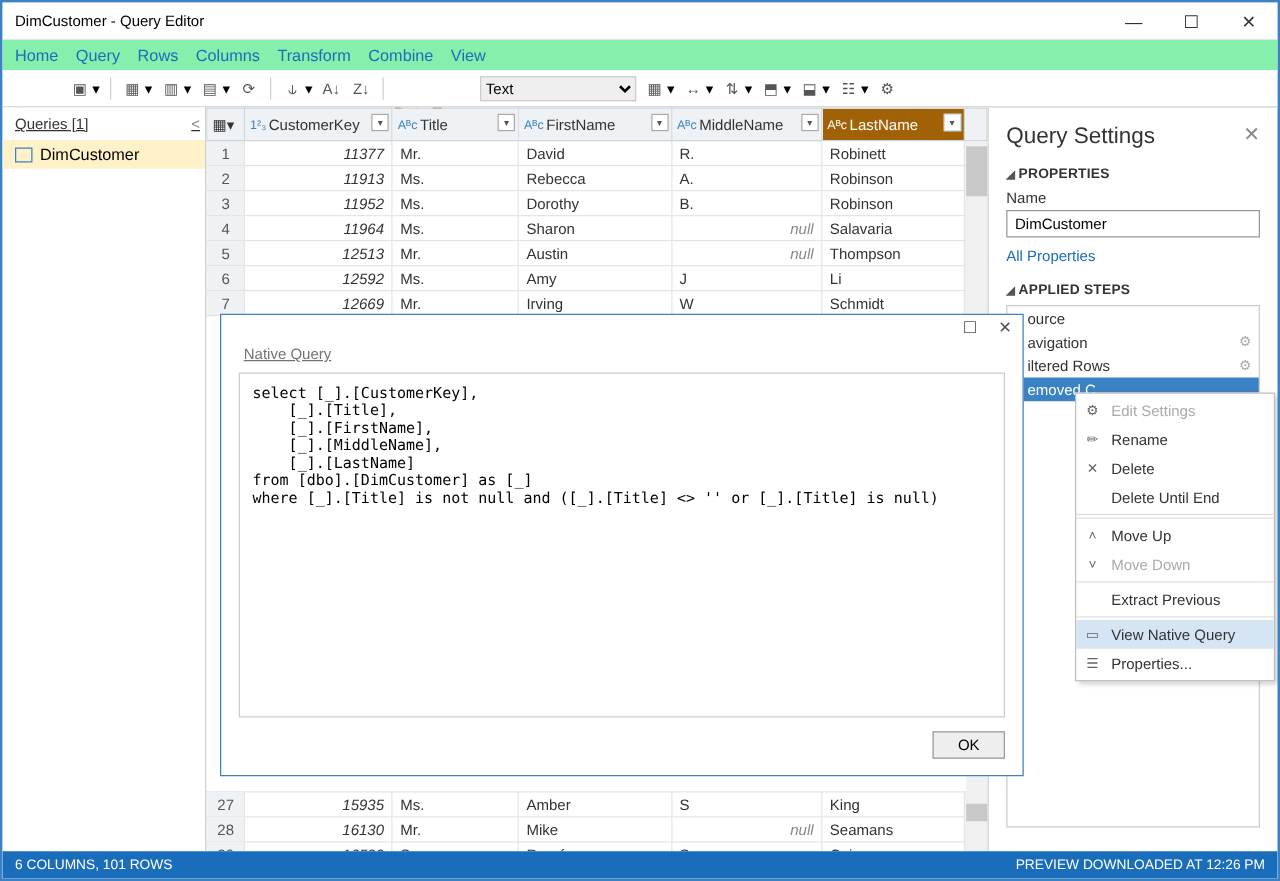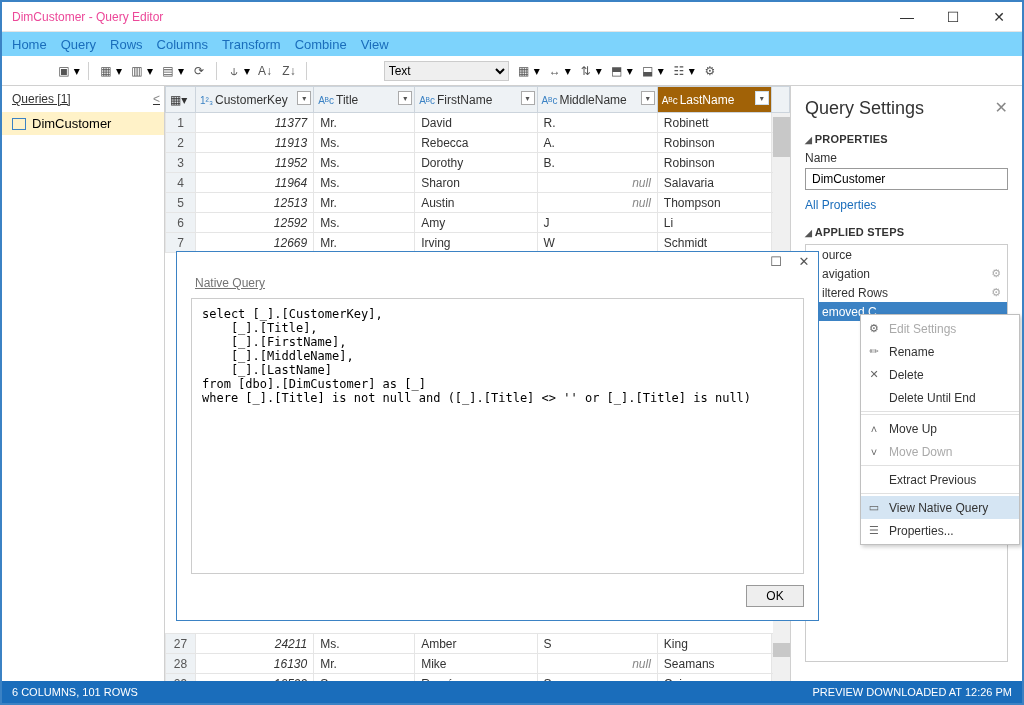--- a/index.html
+++ b/index.html
@@ -1,23 +1,23 @@
 <!DOCTYPE html>
 <html><head>
   <meta charset="utf-8">
   <style>
     * { box-sizing: border-box; margin: 0; padding: 0; }
     body { font-family: "Segoe UI", Arial, sans-serif; font-size: 12px; background: #fff; width: 1024px; height: 705px; overflow: hidden; position: relative; border: 2px solid #3b82c4; }
     
     .titlebar { height: 30px; display: flex; align-items: center; padding: 0 0 0 10px; background: #fff; border-bottom: 1px solid #e5e5e5; }
-    .titlebar-text { font-size: 12px; color: #ec4899; flex: 1; }
+    .titlebar-text { font-size: 12px; color: #000000; flex: 1; }
     .win-controls { display: flex; }
     .win-btn { width: 46px; height: 30px; display: flex; align-items: center; justify-content: center; color: #333; font-size: 14px; }
     
-    .menubar { height: 24px; display: flex; align-items: center; padding-left: 10px; gap: 14px; background: #7dd3fc; }
+    .menubar { height: 24px; display: flex; align-items: center; padding-left: 10px; gap: 14px; background: #86efac; }
     .menu-item { font-size: 13px; color: #1a6dbb; cursor: pointer; }
     
     .toolbar { height: 30px; display: flex; align-items: center; padding-left: 10px; gap: 6px; border-bottom: 1px solid #d0d0d0; background: #fff; }
     .tool-label { color: #c2410c; font-size: 13px; margin-top: 40px; }
     .tool-icon { width: 18px; height: 18px; display: inline-flex; align-items: center; justify-content: center; color: #555; }
     .tool-drop { display: inline-flex; align-items: center; gap: 1px; }
     .tool-sep { width: 1px; height: 18px; background: #d0d0d0; margin: 0 2px; }
     .dtype-select { height: 20px; width: 125px; font-size: 12px; border: 1px solid #ccc; }
     
     .body { display: flex; height: calc(100% - 106px); }
@@ -227,21 +227,21 @@
           <col style="width:110px">
           <col style="width:94px">
           <col style="width:114px">
           <col style="width:112px">
           <col style="width:106px">
           <col style="width:17px">
         </colgroup>
       <tbody id="grid-bottom">
           <tr>
             <td class="rownum">27</td>
-            <td class="num">24211</td>
+            <td class="num">15935</td>
             <td>Ms.</td>
             <td>Amber</td>
             <td>S</td>
             <td>King</td>
             <td style="background: rgb(240, 240, 240);"></td>
           </tr>
           <tr>
             <td class="rownum">28</td>
             <td class="num">16130</td>
             <td>Mr.</td>

